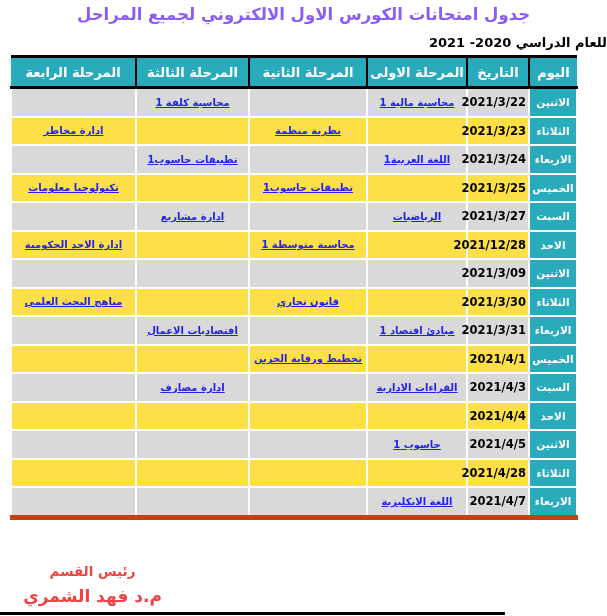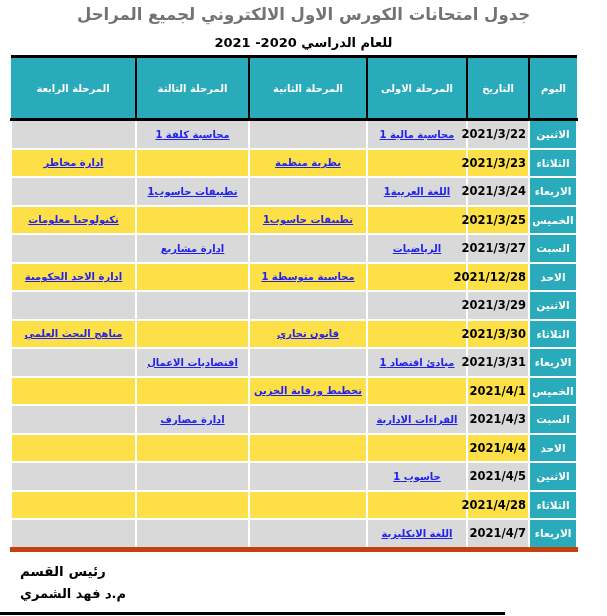--- a/index.html
+++ b/index.html
@@ -5,35 +5,35 @@
   html,body{margin:0;padding:0;}
   body{
     width:607px;height:616px;background:#ffffff;
     font-family:"DejaVu Sans", sans-serif;
     direction:rtl;overflow:hidden;position:relative;
   }
   .page{position:absolute;inset:0;background:#fff;}
 
   .doc-title{
     position:absolute;top:5px;right:0;left:0;
-    text-align:center;font-size:16.5px;font-weight:bold;color:#737373;
+    text-align:center;font-size:16.5px;font-weight:bold;color:#8b5cf6;
   }
   .doc-subtitle{
     position:absolute;top:35px;right:0;left:0;
-    text-align:center;font-size:13px;font-weight:bold;color:#000;
+    font-size:13px;font-weight:bold;color:#000;
   }
 
   table.exam{
     position:absolute;top:55px;right:29px;
     border-collapse:collapse;table-layout:fixed;width:566px;
     font-weight:bold;
   }
   table.exam th{
-    background:#2aabbc;color:#ffffff;font-size:10px;font-weight:bold;
-    height:28px;padding:16px 2px;
+    background:#2aabbc;color:#ffffff;font-size:13px;font-weight:bold;
+    height:28px;padding:0 2px;
     border-top:3px solid #000;border-bottom:3px solid #000;
     border-left:2px solid #000;border-right:2px solid #000;
     vertical-align:middle;text-align:center;
   }
   table.exam th:first-child{border-right:none;}
   table.exam th:last-child{border-left:none;}
 
   table.exam td{
     height:26.5px;padding:0 2px;vertical-align:middle;text-align:center;
     border:2px solid #ffffff;font-size:11px;
@@ -55,25 +55,25 @@
 
   .note-line{
     position:absolute;top:543px;right:15px;
     font-size:12.5px;font-weight:bold;color:#ff0000;white-space:nowrap;
   }
   .note-label{
     color:#ff0000;border-bottom:2px solid #000;padding-bottom:2px;
   }
 
   .signature{
-    position:absolute;left:20px;top:563px;width:145px;text-align:left;
-    font-weight:bold;color:#000000;
+    position:absolute;left:20px;top:563px;width:145px;text-align:center;
+    font-weight:bold;color:#ef4444;
   }
   .signature .sig-title{font-size:13.5px;margin-bottom:7px;}
-  .signature .sig-name{font-size:13px;}
+  .signature .sig-name{font-size:17px;}
 
   .bottom-rule{
     position:absolute;left:0;top:612px;width:505px;height:3px;background:#000;
   }
 </style>
 </head>
 <body>
 
 <div class="page">
 
@@ -143,21 +143,21 @@
         <tr class="white">
           <td class="day">الاحد</td>
           <td class="date">2021/12/28</td>
           <td></td>
           <td><span class="subject-link">محاسبة متوسطة 1</span></td>
           <td></td>
           <td><span class="subject-link">ادارة الاحد الحكومية</span></td>
         </tr>
         <tr class="gray">
           <td class="day">الاثنين</td>
-          <td class="date">2021/3/29</td>
+          <td class="date">2021/3/09</td>
           <td></td>
           <td></td>
           <td></td>
           <td></td>
         </tr>
         <tr class="white">
           <td class="day">الثلاثاء</td>
           <td class="date">2021/3/30</td>
           <td></td>
           <td><span class="subject-link">قانون تجاري</span></td>

